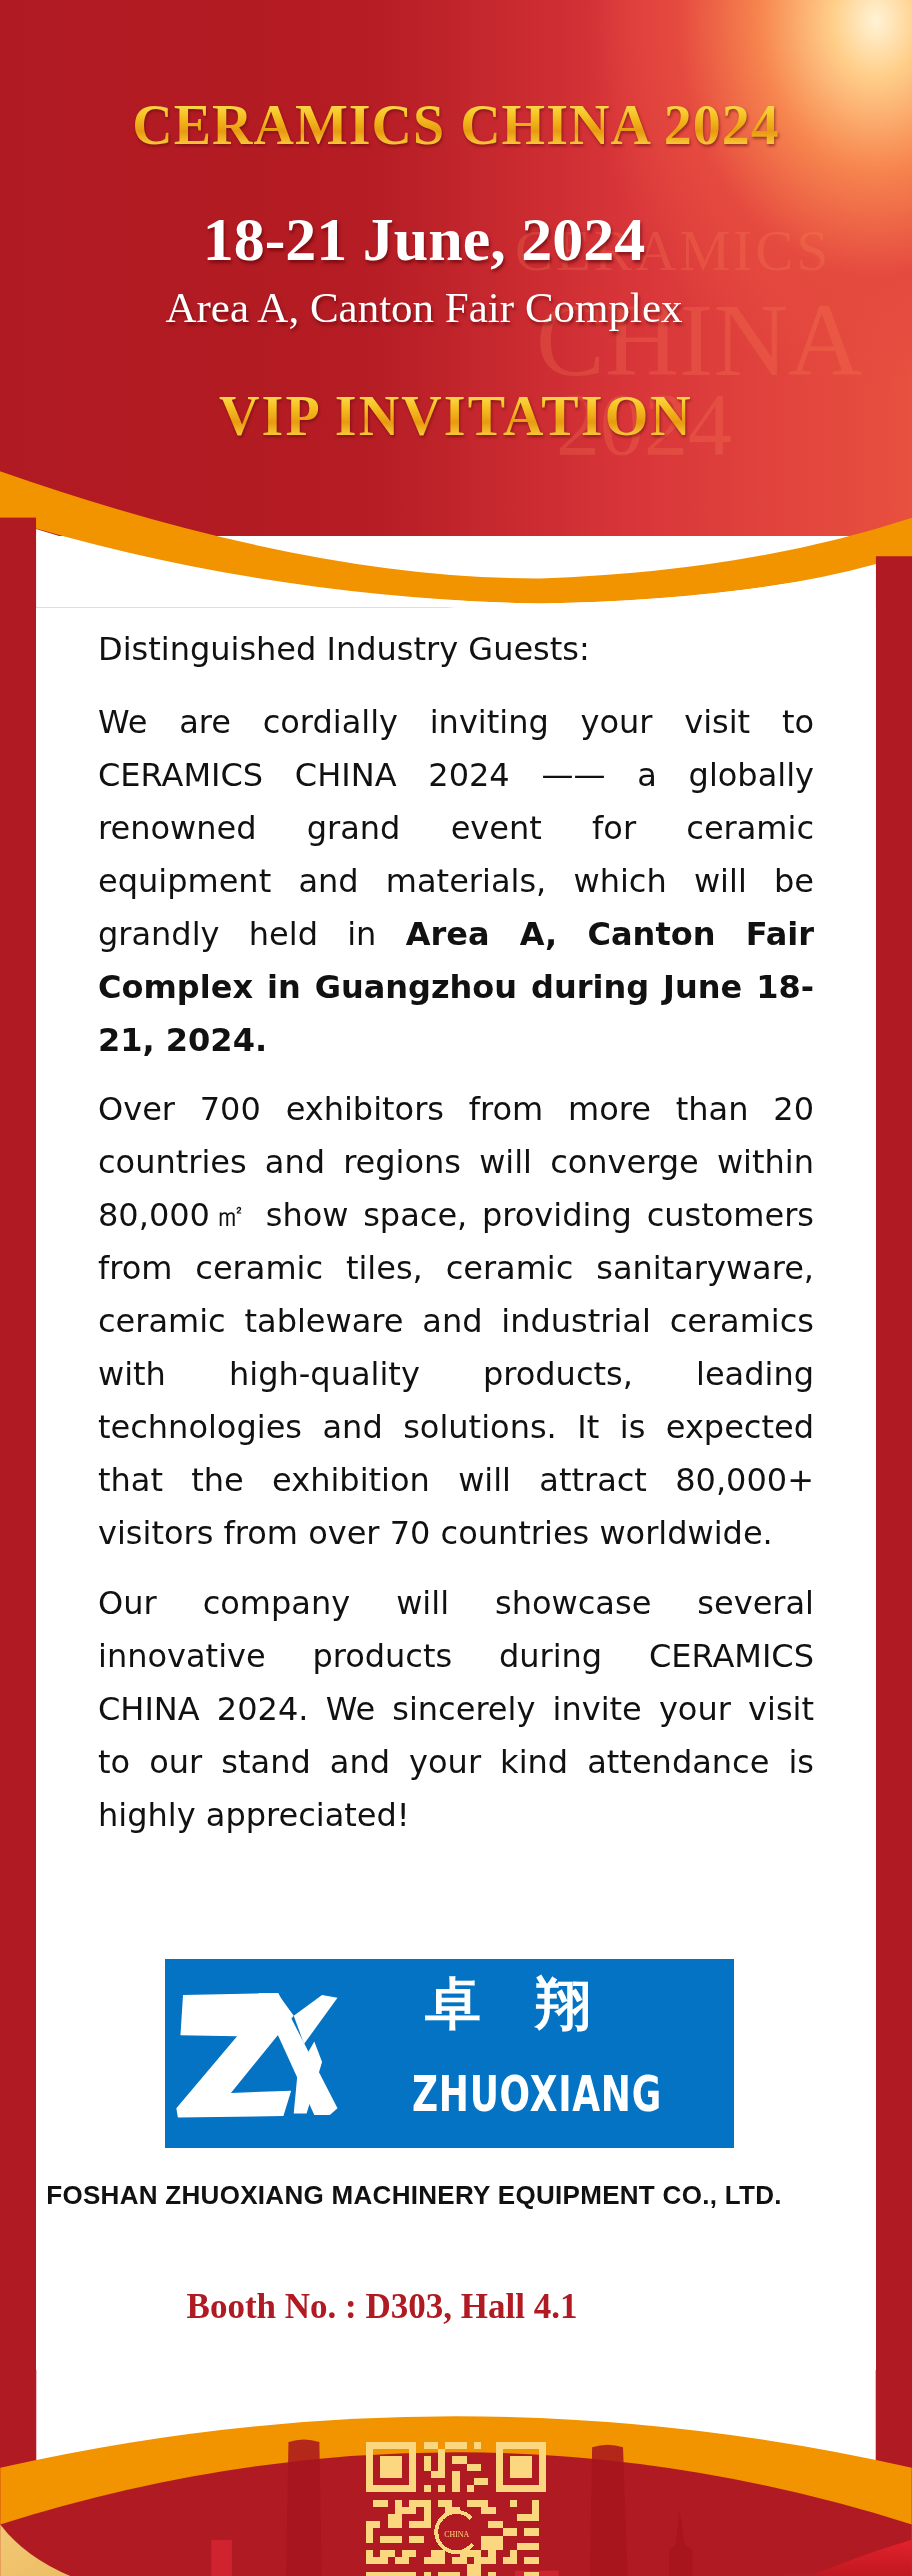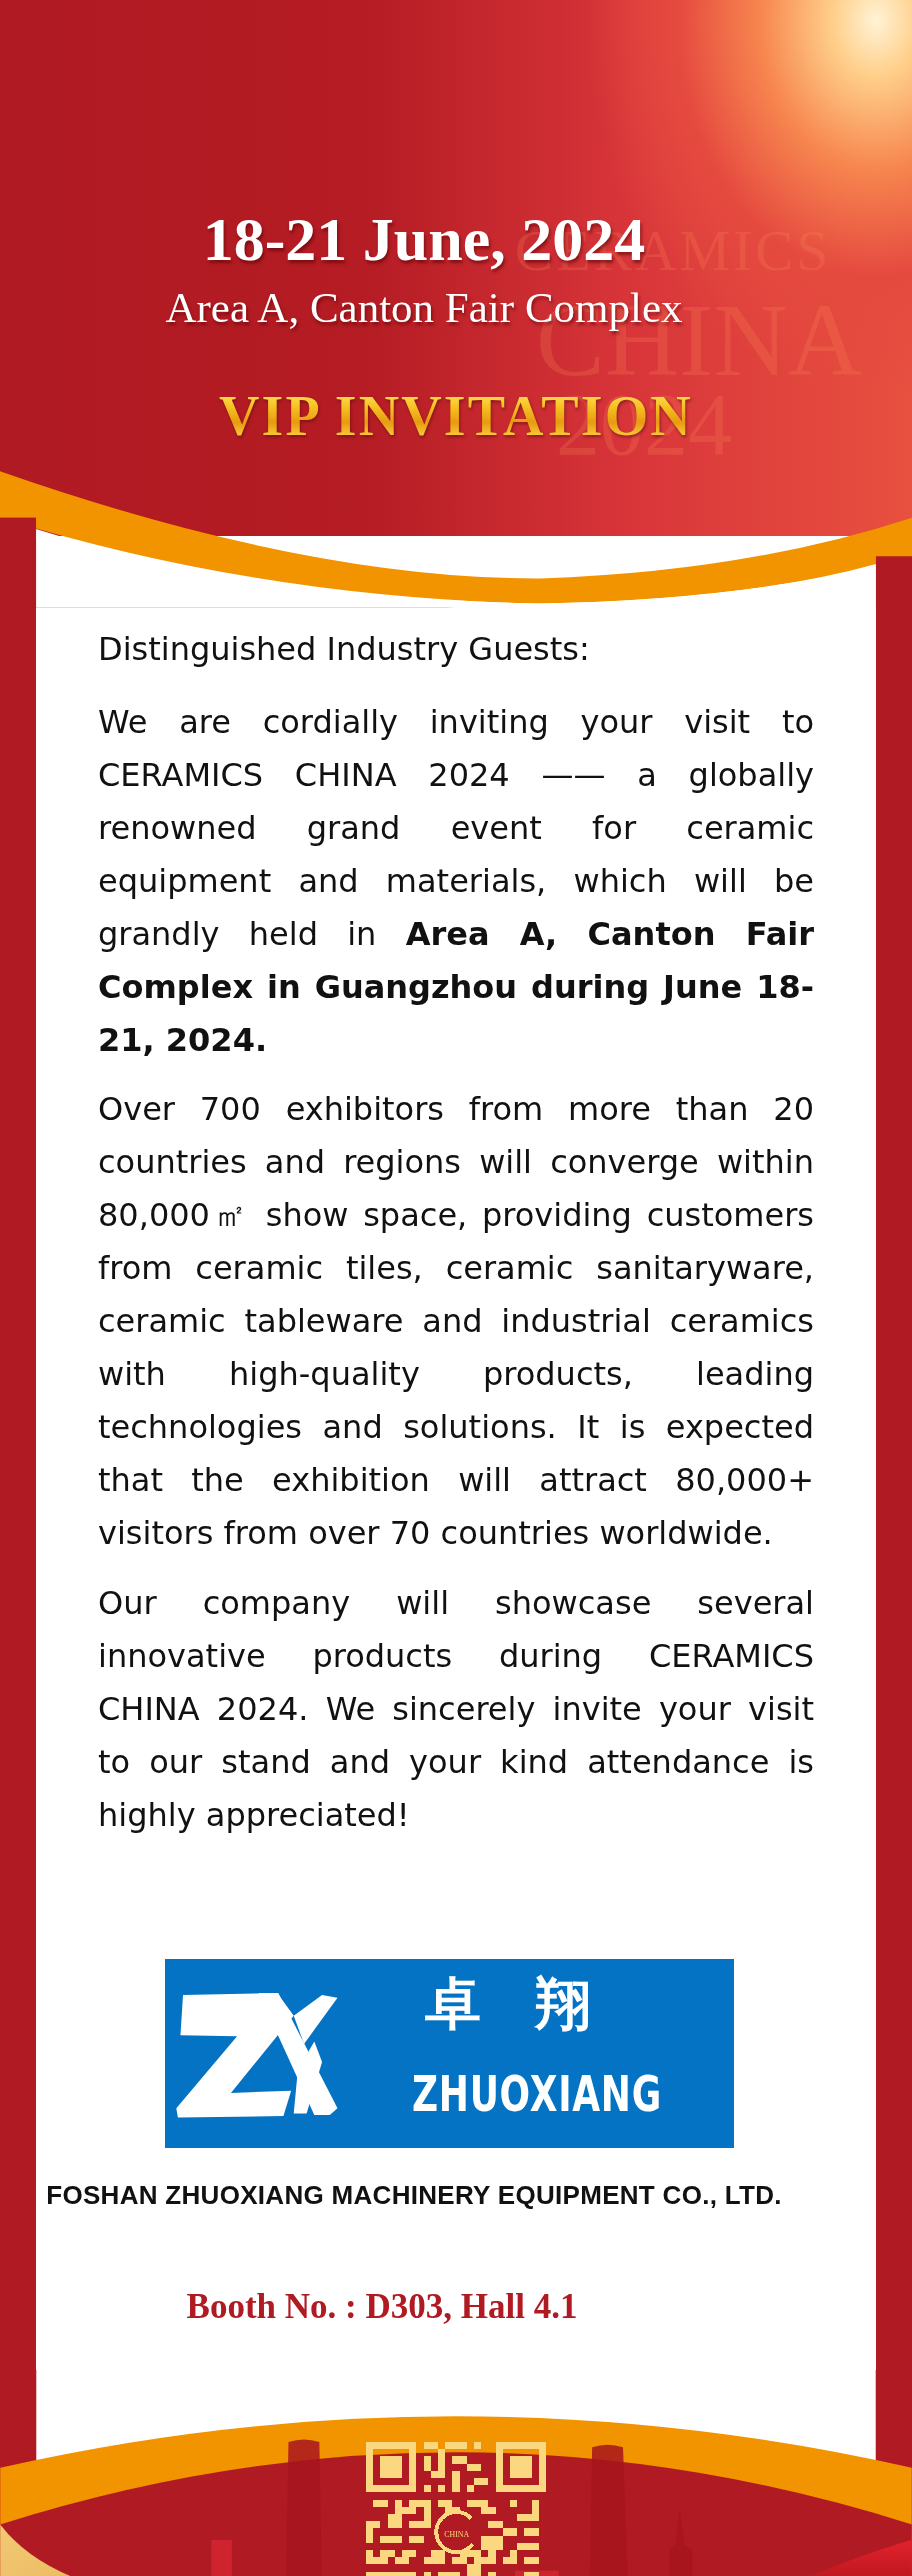--- a/index.html
+++ b/index.html
@@ -50,20 +50,21 @@
   .qr { position: absolute; left: 366px; top: 2442px; width: 180px; height: 180px; }
 </style>
 </head>
 <body>
 
 <div class="header">
   <div class="watermark wm-1">CERAMICS</div>
   <div class="watermark wm-2">CHINA</div>
   <div class="watermark wm-3">2024</div>
 
+  <div class="gold-text title">CERAMICS CHINA 2024</div>
   <div class="white-serif date">18-21 June, 2024</div>
   <div class="white-serif venue">Area A, Canton Fair Complex</div>
   <div class="gold-text vip">VIP INVITATION</div>
 </div>
 
 <div class="panel"></div>
 
 <svg class="header-curve" width="912" height="155" viewBox="0 0 1771 300">
   <path d="M0,0 L1771,0 L1771,110 Q1200,290 885,290 Q500,280 0,120 Z" fill="none"></path>
   <path d="M0,150 Q420,270 885,300 L0,300 Z" fill="#b01a22"></path>

